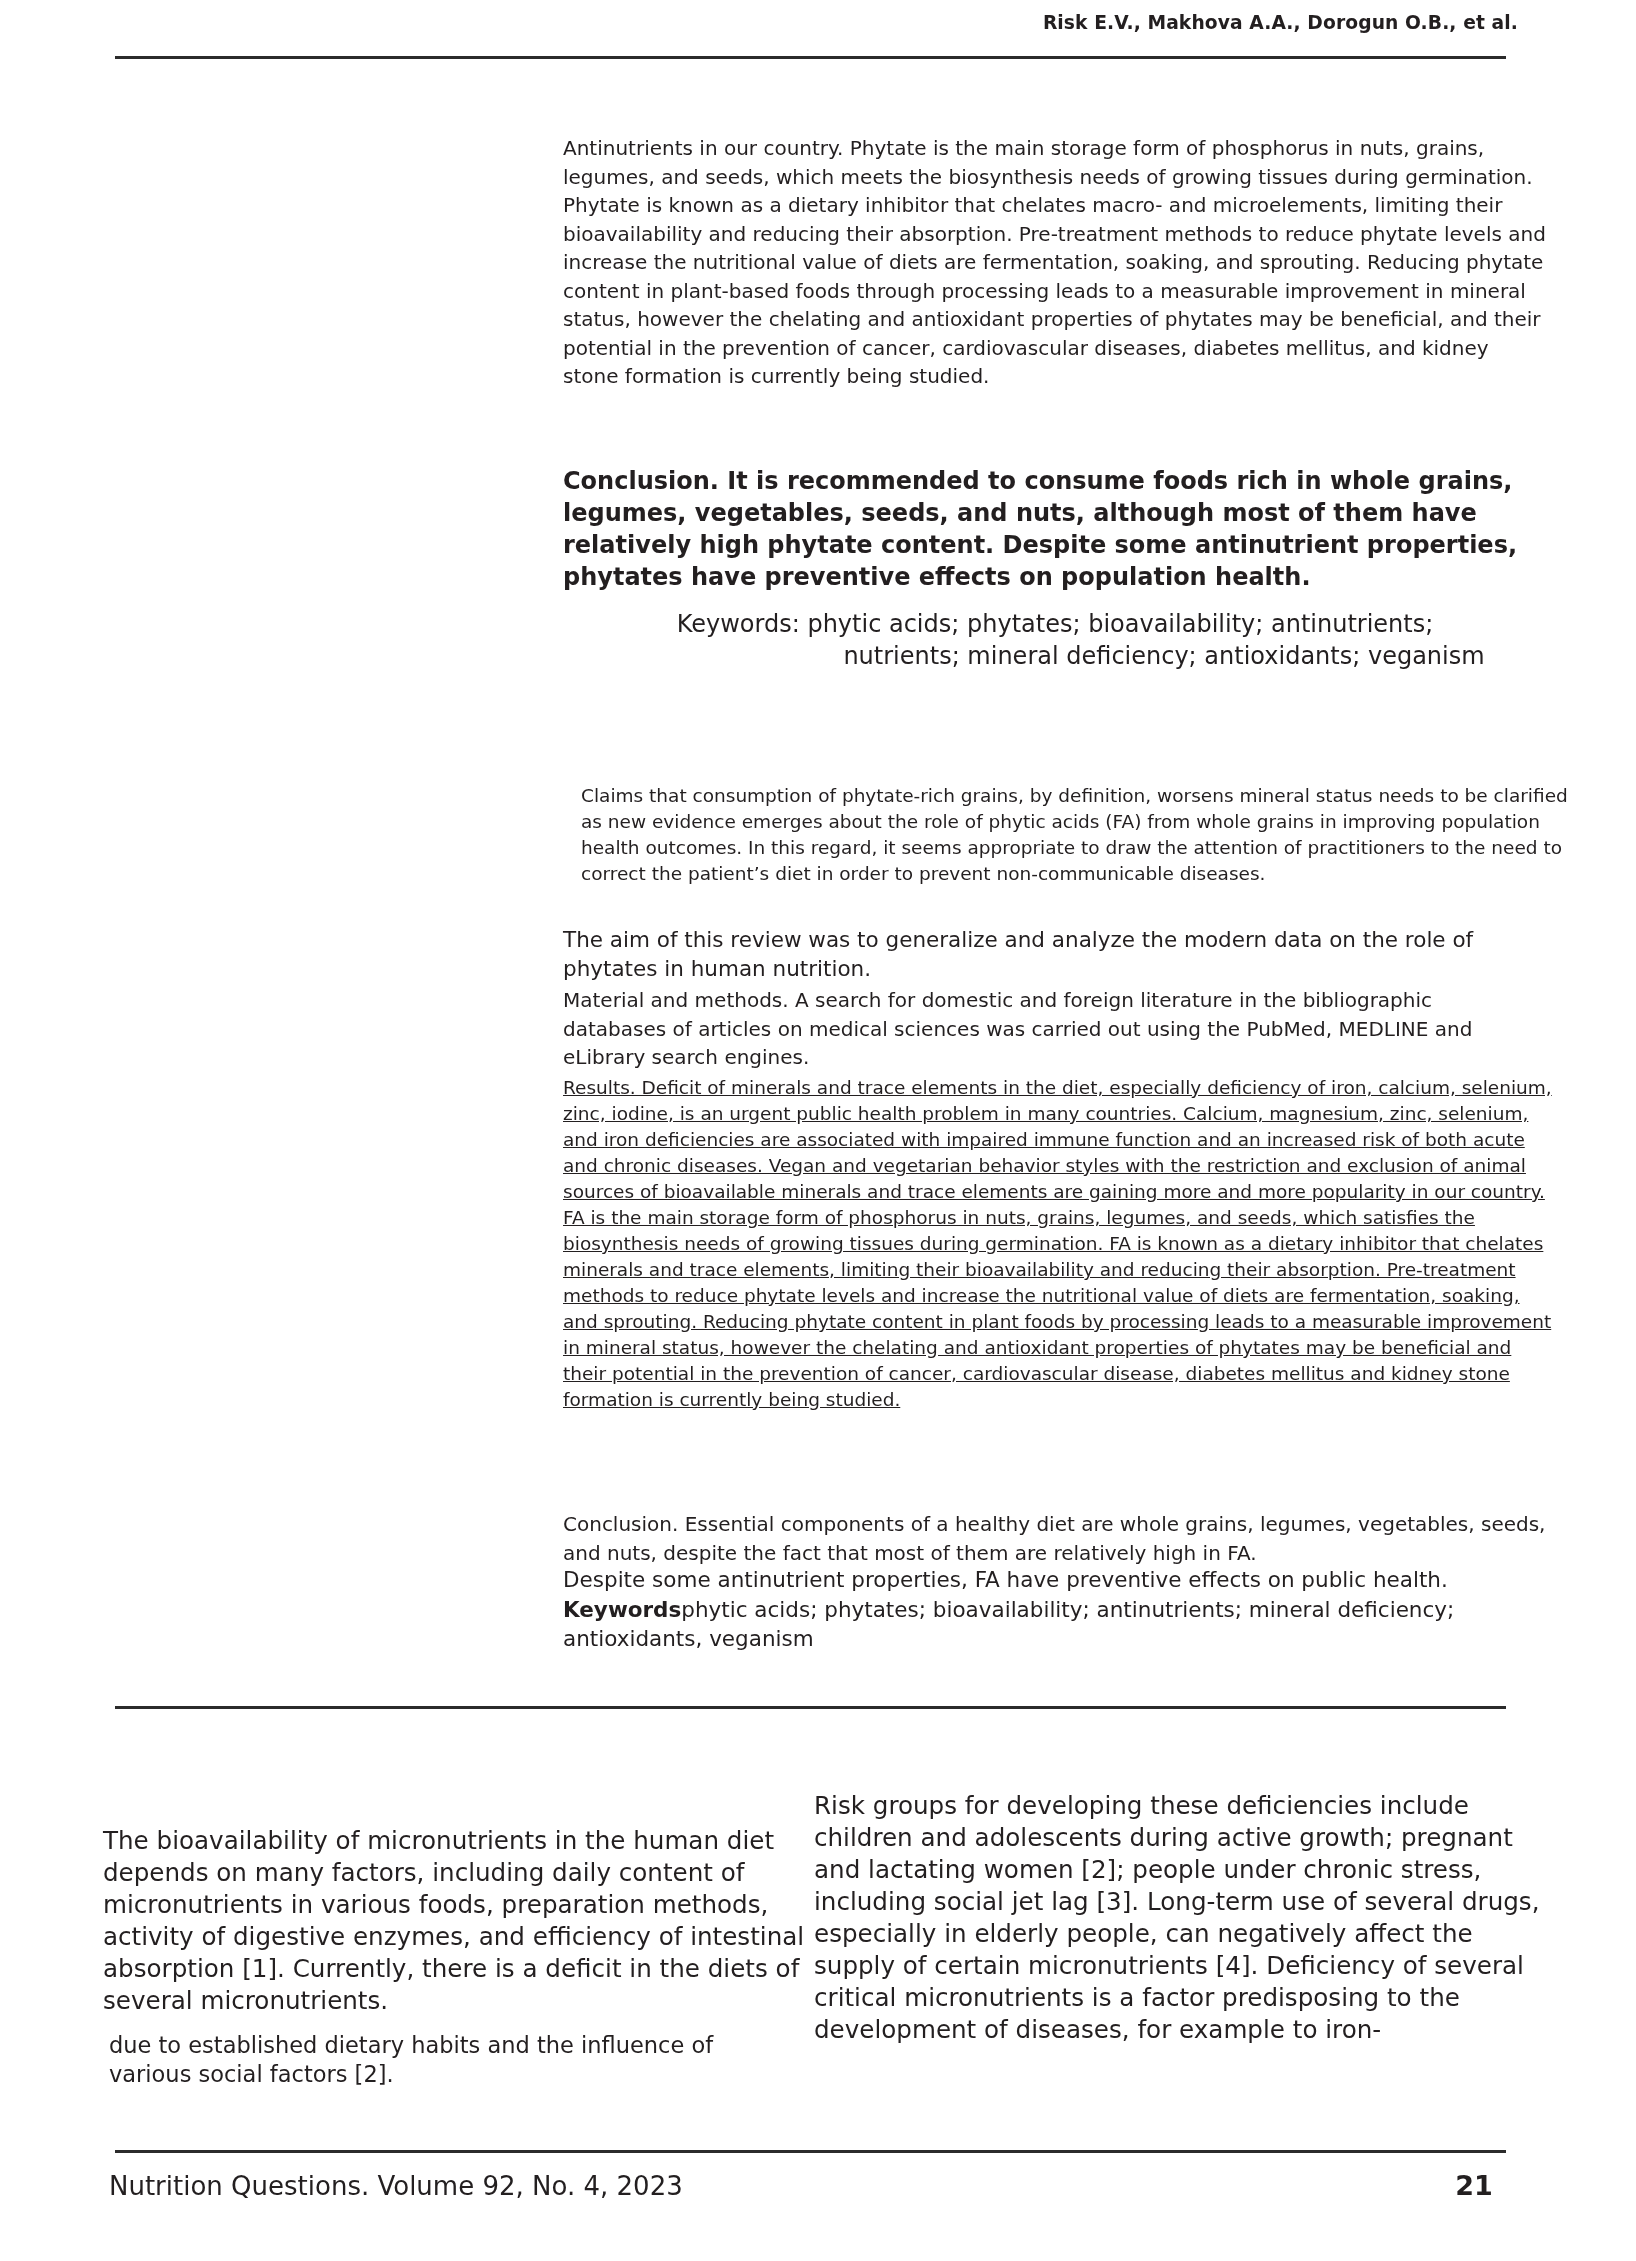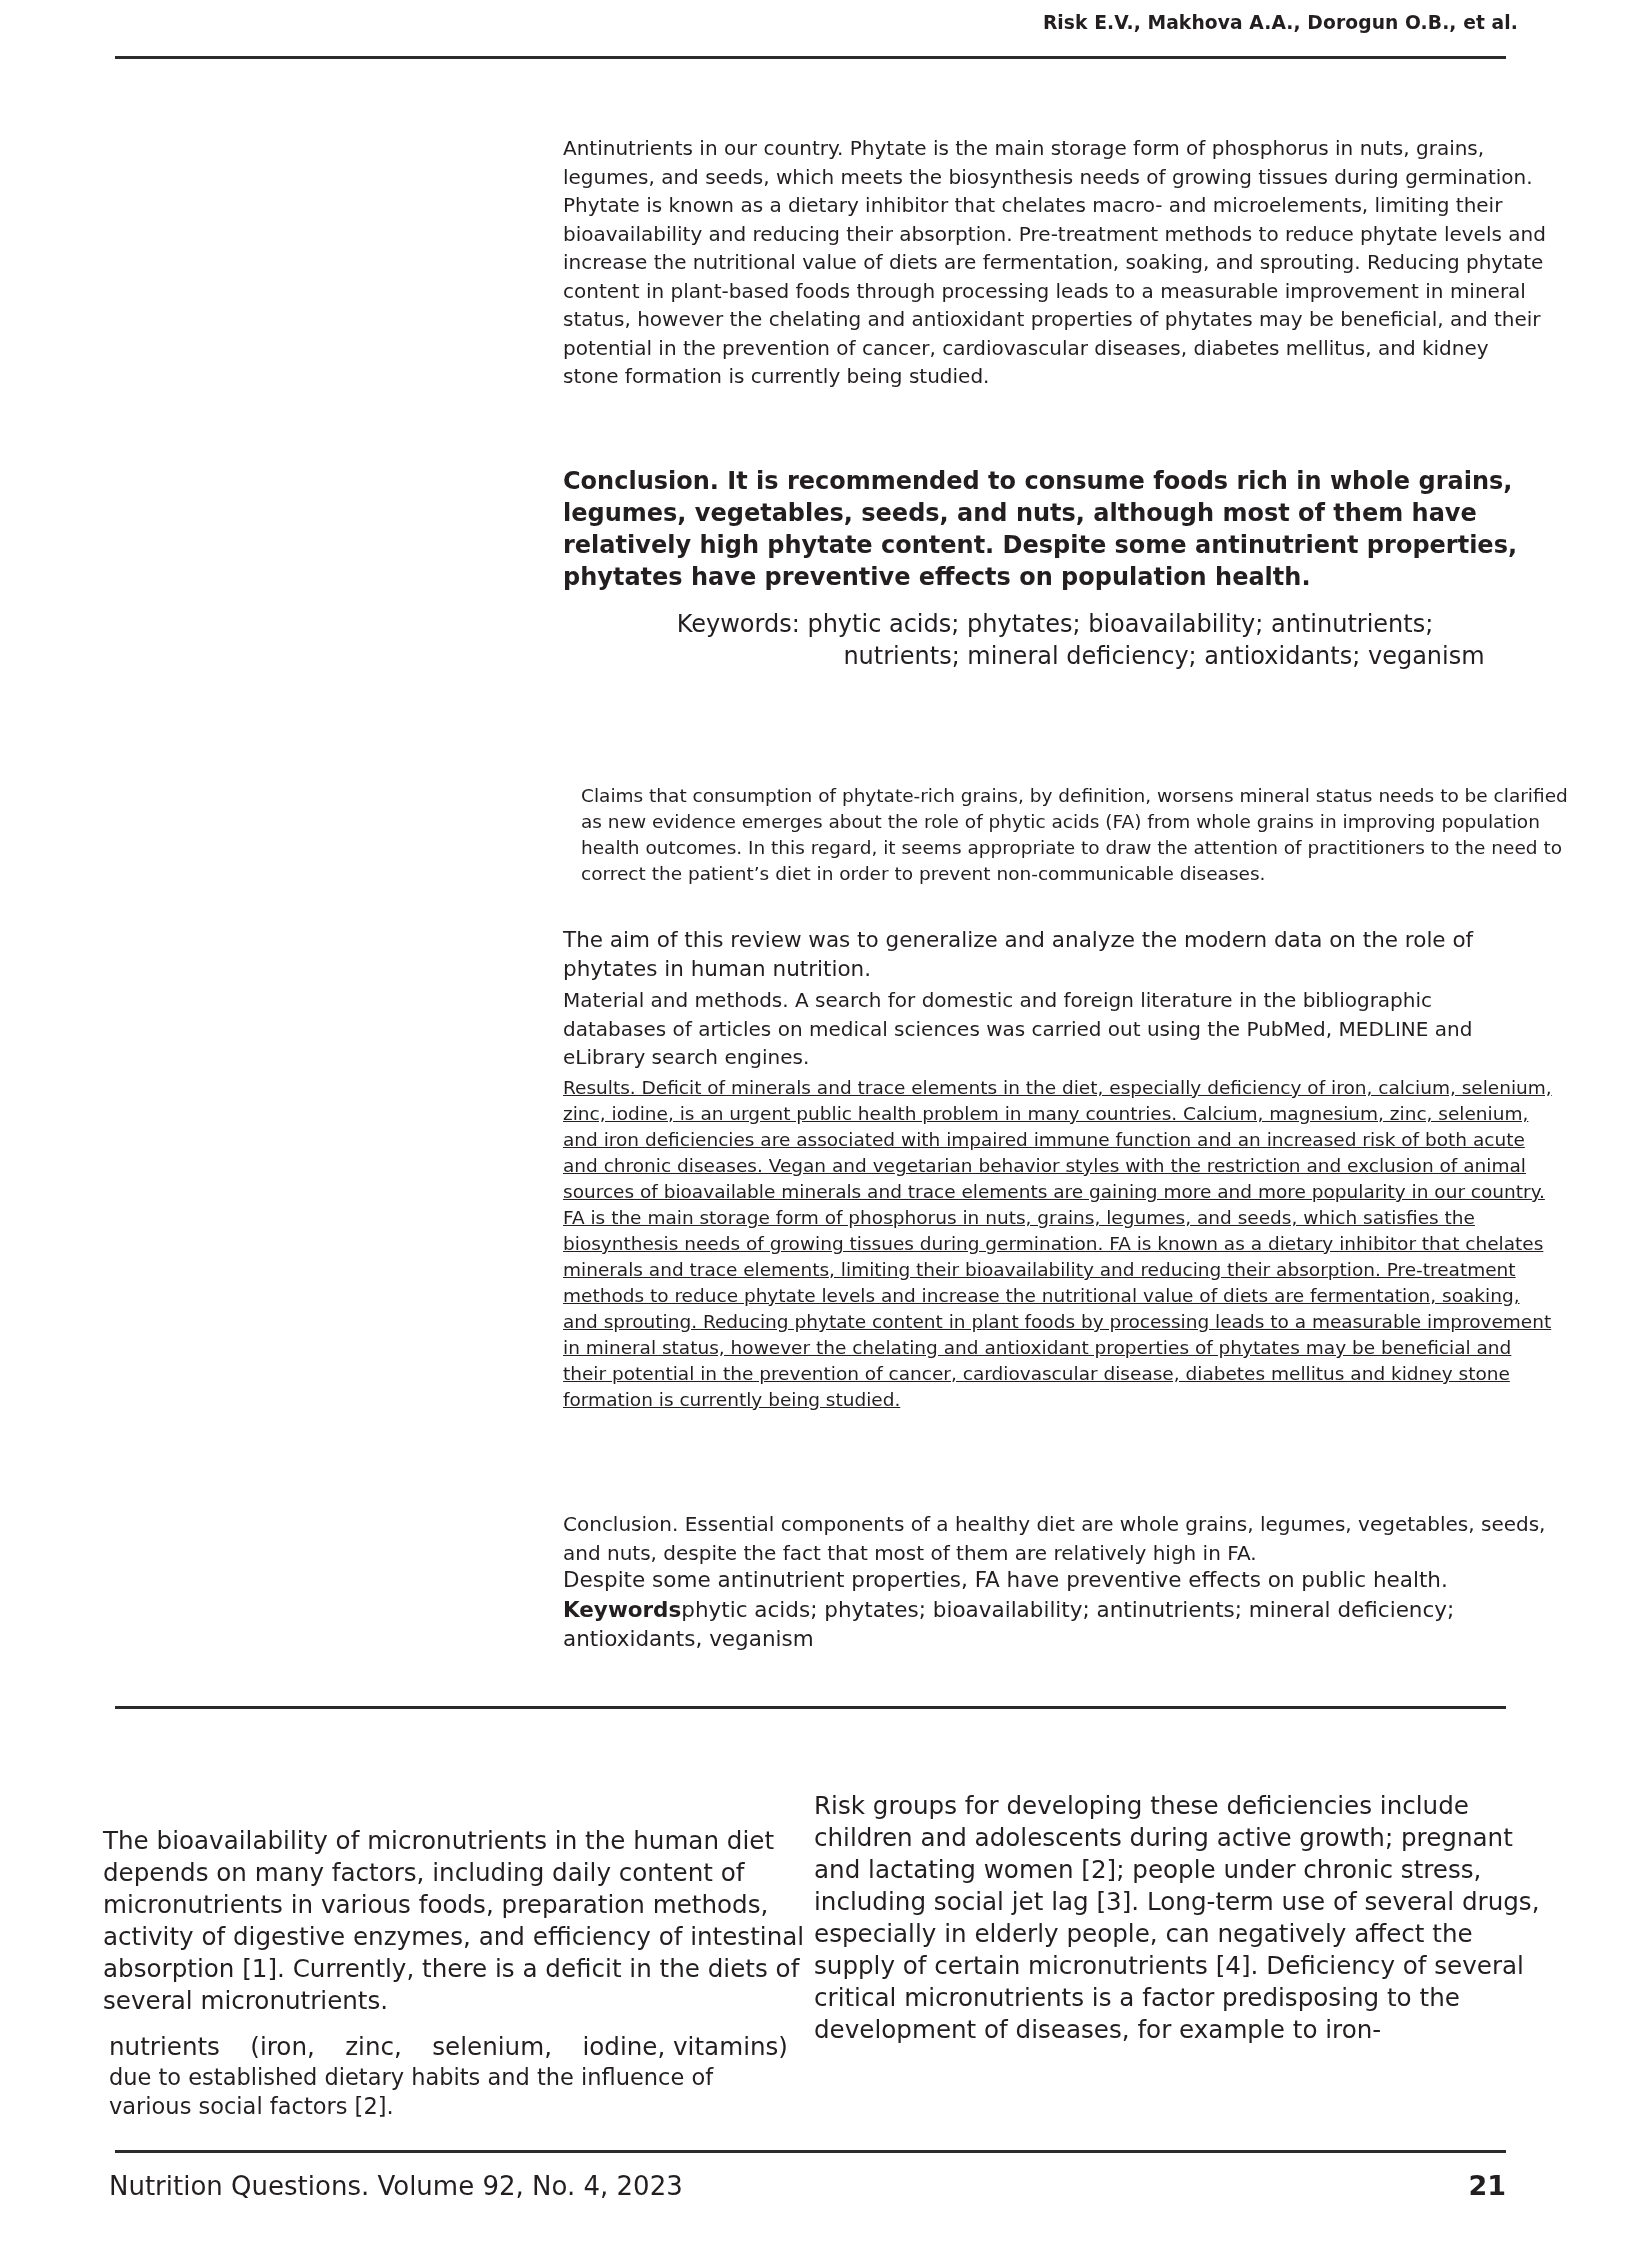--- a/index.html
+++ b/index.html
@@ -38,21 +38,21 @@
     #keywords-2 { top: 1595px; }
     #keywords-2 .kw-label { font-weight: bold; }
 
     .body-text { font-size: 24.6px; line-height: 32px; }
     #intro-left { left: 103px; top: 1825px; width: 712px; }
     #intro-left-2 { left: 109px; top: 2031px; width: 704px; }
     #intro-left-2 .justified-line { display: flex; justify-content: space-between; width: 679px; }
     #intro-right { left: 814px; top: 1790px; width: 738px; }
 
     #footer-journal { left: 109px; top: 2171px; font-size: 26px; }
-    #footer-page { left: 1442px; top: 2170px; width: 64px; text-align: right; font-size: 27px; font-weight: bold; }
+    #footer-page { left: 1442px; top: 2170px; width: 64px; text-align: center; font-size: 27px; font-weight: bold; }
   </style>
 </head>
 <body>
 
 <div id="running-header" class="abs">Risk E.V., Makhova A.A., Dorogun O.B., et al.</div>
 <div id="rule-top" class="rule"></div>
 
 <div id="abstract-cont" class="abs rcol p23" style="width:984px;">Antinutrients in our country. Phytate is the main storage form of phosphorus in nuts, grains, legumes, and seeds, which meets the biosynthesis needs of growing tissues during germination. Phytate is known as a dietary inhibitor that chelates macro- and microelements, limiting their bioavailability and reducing their absorption. Pre-treatment methods to reduce phytate levels and increase the nutritional value of diets are fermentation, soaking, and sprouting. Reducing phytate content in plant-based foods through processing leads to a measurable improvement in mineral status, however the chelating and antioxidant properties of phytates may be beneficial, and their potential in the prevention of cancer, cardiovascular diseases, diabetes mellitus, and kidney stone formation is currently being studied.</div>
 
 <div id="conclusion-ru-en" class="abs rcol p28" style="width:975px;">Conclusion. It is recommended to consume foods rich in whole grains, legumes, vegetables, seeds, and nuts, although most of them have relatively high phytate content. Despite some antinutrient properties, phytates have preventive effects on population health.</div>
@@ -76,27 +76,20 @@
 
 <div id="keywords-2" class="abs rcol p25" style="width:992px;">
   <span class="kw-label">Keywords</span><span>phytic acids; phytates; bioavailability; antinutrients; mineral deficiency; antioxidants, veganism</span>
 </div>
 
 <div id="rule-mid" class="rule"></div>
 
 <div id="intro-left" class="abs body-text">The bioavailability of micronutrients in the human diet depends on many factors, including daily content of micronutrients in various foods, preparation methods, activity of digestive enzymes, and efficiency of intestinal absorption [1]. Currently, there is a deficit in the diets of several micronutrients.</div>
 
 <div id="intro-left-2" class="abs body-text">
-  <div class="justified-line">
-    <span>nutrients</span>
-    <span>(iron,</span>
-    <span>zinc,</span>
-    <span>selenium,</span>
-    <span>iodine, vitamins)</span>
-  </div>
   <div style="font-size:22.5px; line-height:29px; width:679px;">due to established dietary habits and the influence of various social factors [2].</div>
 </div>
 
 <div id="intro-right" class="abs body-text">Risk groups for developing these deficiencies include children and adolescents during active growth; pregnant and lactating women [2]; people under chronic stress, including social jet lag [3]. Long-term use of several drugs, especially in elderly people, can negatively affect the supply of certain micronutrients [4]. Deficiency of several critical micronutrients is a factor predisposing to the development of diseases, for example to iron-</div>
 
 <div id="rule-bottom" class="rule"></div>
 
 <div id="footer-journal" class="abs">Nutrition Questions. Volume 92, No. 4, 2023</div>
 <div id="footer-page" class="abs">21</div>
 

